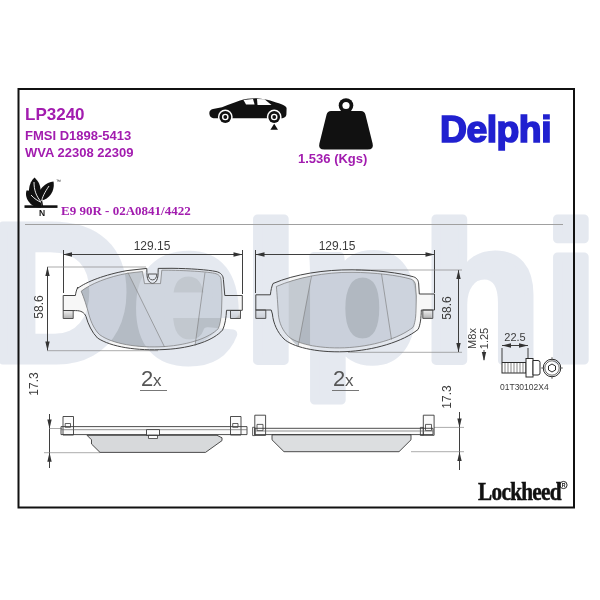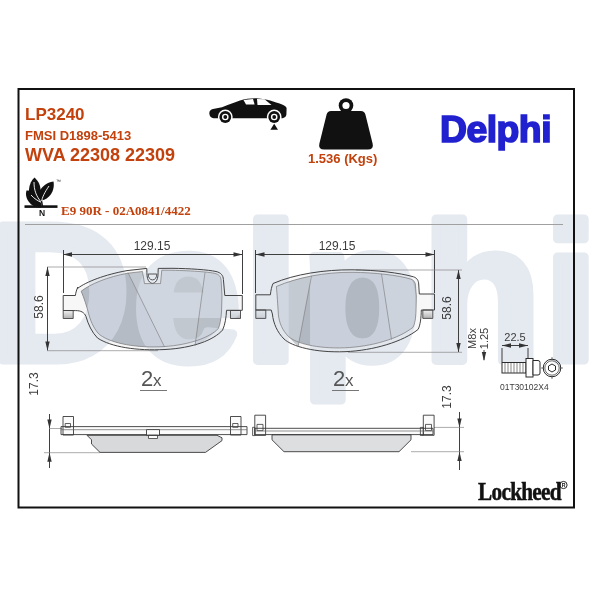--- a/index.html
+++ b/index.html
@@ -1,27 +1,27 @@
 <!DOCTYPE html>
 <html><head>
 <meta charset="utf-8">
 <style>
   html,body{margin:0;padding:0;}
   body{width:600px;height:600px;background:#fff;font-family:"Liberation Sans",sans-serif;position:relative;overflow:hidden;}
   .abs{position:absolute;}
-  .hdr{position:absolute;line-height:1;color:#c2410c;font-weight:bold;white-space:nowrap;}
+  .hdr{position:absolute;line-height:1;color:#a21caf;font-weight:bold;white-space:nowrap;}
 </style>
 </head>
 <body>
 
   <div class="hdr" style="left:25px;top:105.5px;font-size:17px;">LP3240</div>
   <div class="hdr" style="left:25px;top:128.7px;font-size:13px;">FMSI D1898-5413</div>
-  <div class="hdr" style="left:25px;top:145.7px;font-size:18px;">WVA 22308 22309</div>
+  <div class="hdr" style="left:25px;top:145.7px;font-size:13px;">WVA 22308 22309</div>
   <div class="hdr" style="left:61px;top:203.7px;font-size:13px;font-family:Liberation Serif, serif;">E9 90R - 02A0841/4422</div>
-  <div class="hdr" style="left:308px;top:151.7px;font-size:13px;">1.536 (Kgs)</div>
+  <div class="hdr" style="left:298px;top:151.7px;font-size:13px;">1.536 (Kgs)</div>
   <div class="hdr" style="left:439.5px;top:110.5px;font-size:37.5px;color:#2121d0;transform:scaleX(0.995);transform-origin:left top;letter-spacing:-0.5px;-webkit-text-stroke:1.7px #2121d0;">Delphi</div>
 
   <svg class="abs" style="left:0;top:0;" width="600" height="600" viewBox="0 0 600 600">
     <defs>
       <linearGradient id="foot" x1="0" y1="0" x2="0" y2="1">
         <stop offset="0" stop-color="#f2f2f2"></stop>
         <stop offset="1" stop-color="#b0b0b0"></stop>
       </linearGradient>
     </defs>
 

